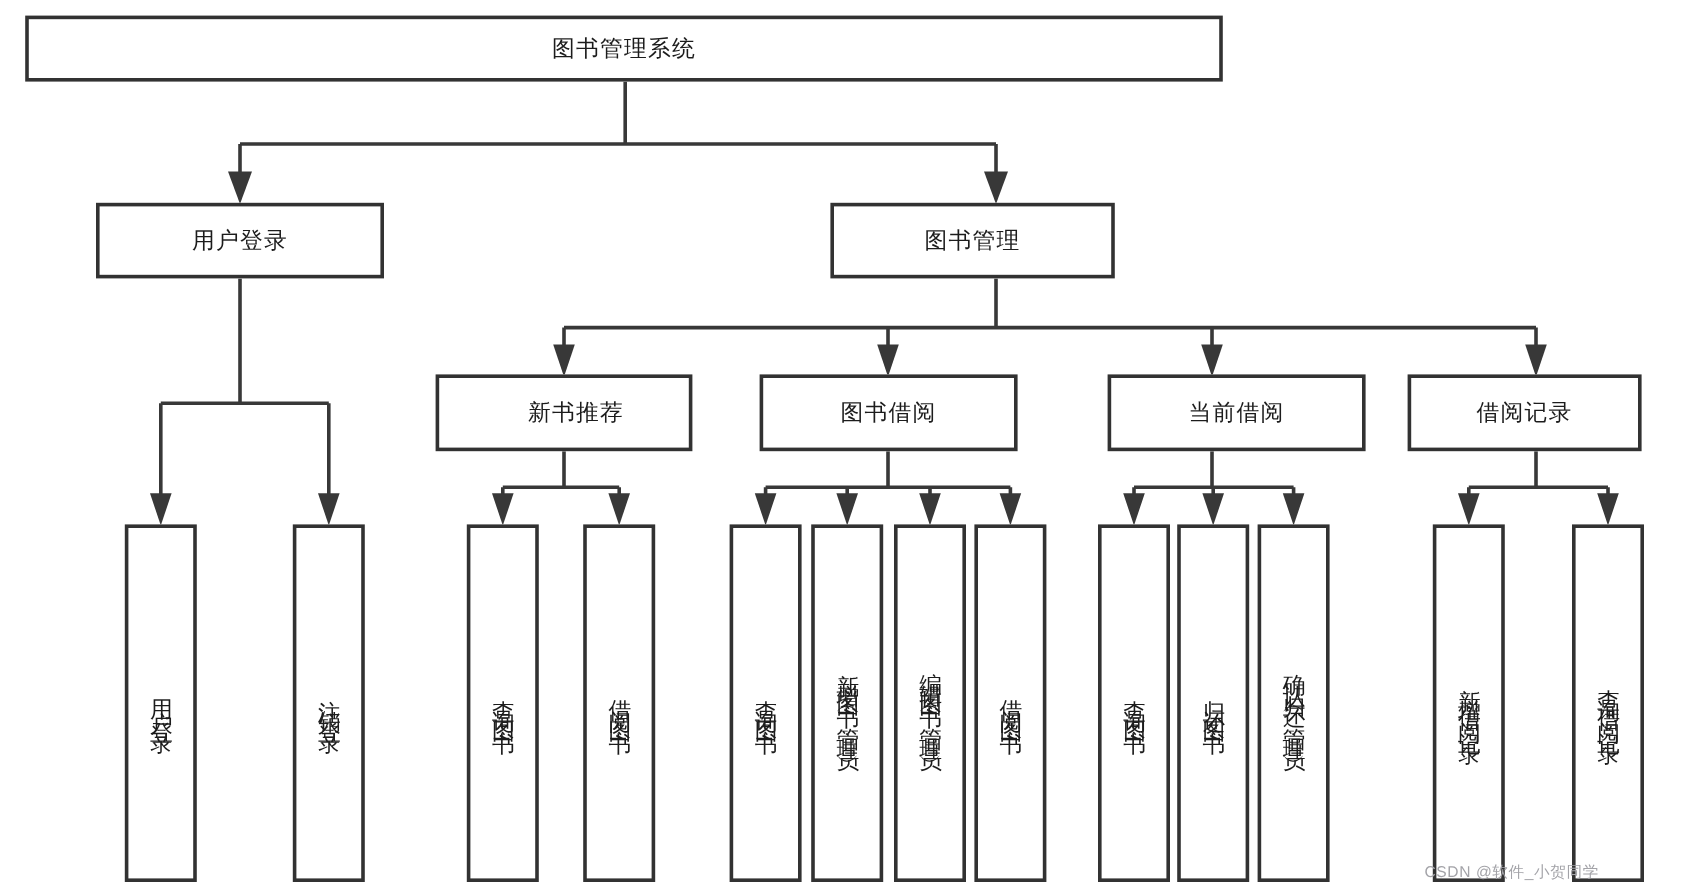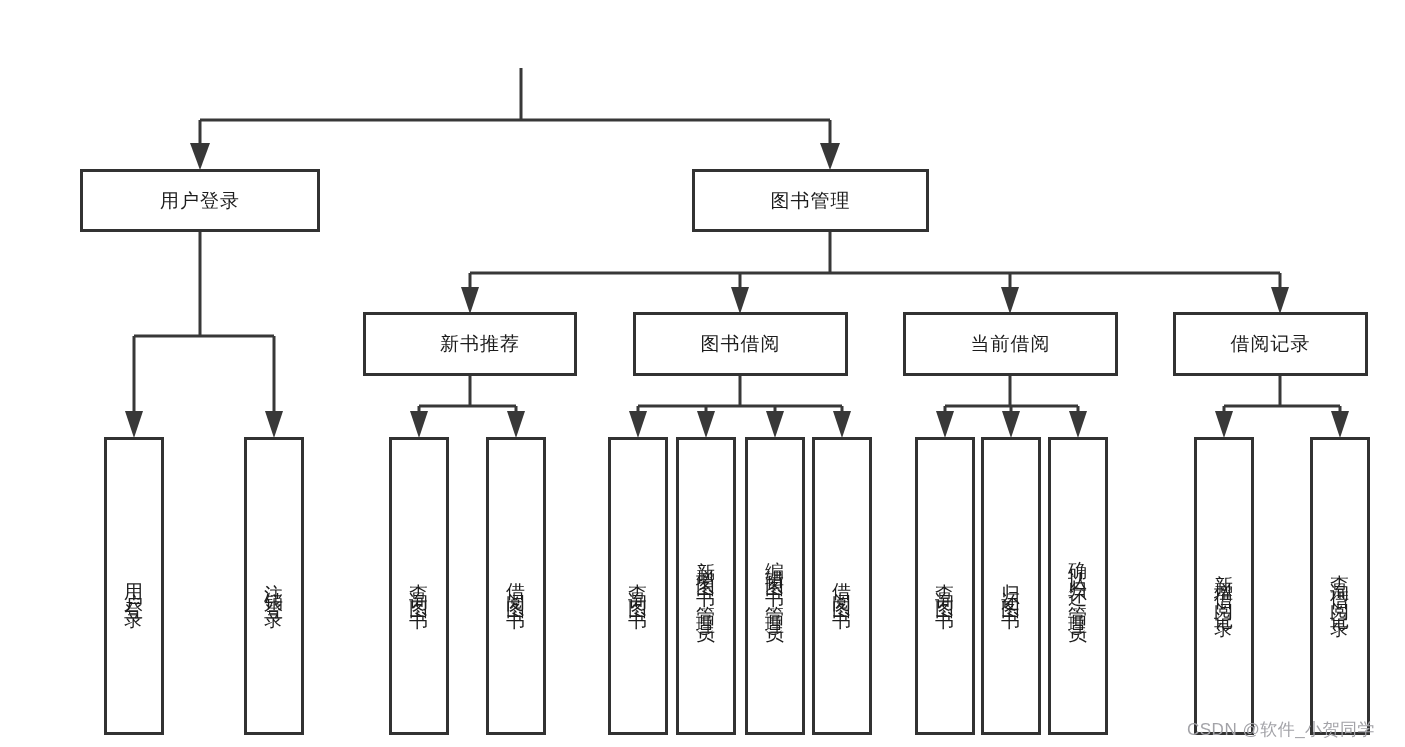--- a/index.html
+++ b/index.html
@@ -29,21 +29,21 @@
     font-size: 19px;
     letter-spacing: 1px;
     white-space: nowrap;
   }
   .node-root   { left: 21px;  top: 13px;  width: 998px; height: 55px; }
   .node-l1a    { left: 80px;  top: 169px; width: 240px; height: 63px; }
   .node-l1b    { left: 692px; top: 169px; width: 237px; height: 63px; text-align: right; }
   .node-l2     { top: 312px;  height: 64px; }
   .node-l2a    { left: 363px;  width: 214px; padding-left: 20px; }
   .node-l2b    { left: 633px;  width: 215px; }
-  .node-l2c    { left: 903px;  width: 215px; }
+  .node-l2c    { left: 923px;  width: 215px; }
   .node-l2d    { left: 1173px; width: 195px; }
   .leaf {
     position: absolute;
     top: 437px;
     width: 60px;
     height: 298px;
     box-sizing: border-box;
     border: 3px solid #323232;
     background: #ffffff;
     display: flex;
@@ -56,21 +56,21 @@
     font-size: 19px;
     line-height: 1;
     letter-spacing: 9px;
     color: #1c1c1c;
     white-space: nowrap;
   }
   .watermark {
     position: absolute;
     left: 1187px;
     top: 718px;
-    font-size: 17px;
+    font-size: 13px;
     color: #a3a3a8;
     letter-spacing: 0.5px;
     white-space: nowrap;
     z-index: 5;
   }
 </style>
 </head>
 <body>
 
 <div class="canvas">
@@ -115,20 +115,23 @@
 
       <polygon points="936,411 954,411 945,438"></polygon>
       <polygon points="1002,411 1020,411 1011,438"></polygon>
       <polygon points="1069,411 1087,411 1078,438"></polygon>
 
       <polygon points="1215,411 1233,411 1224,438"></polygon>
       <polygon points="1331,411 1349,411 1340,438"></polygon>
     </g>
   </svg>
 
+  <div class="node node-root">
+    <span>图书管理系统</span>
+  </div>
 
   <div class="node node-l1a">
     <span>用户登录</span>
   </div>
   <div class="node node-l1b">
     <span>图书管理</span>
   </div>
 
   <div class="node node-l2 node-l2a">
     <span>新书推荐</span>

